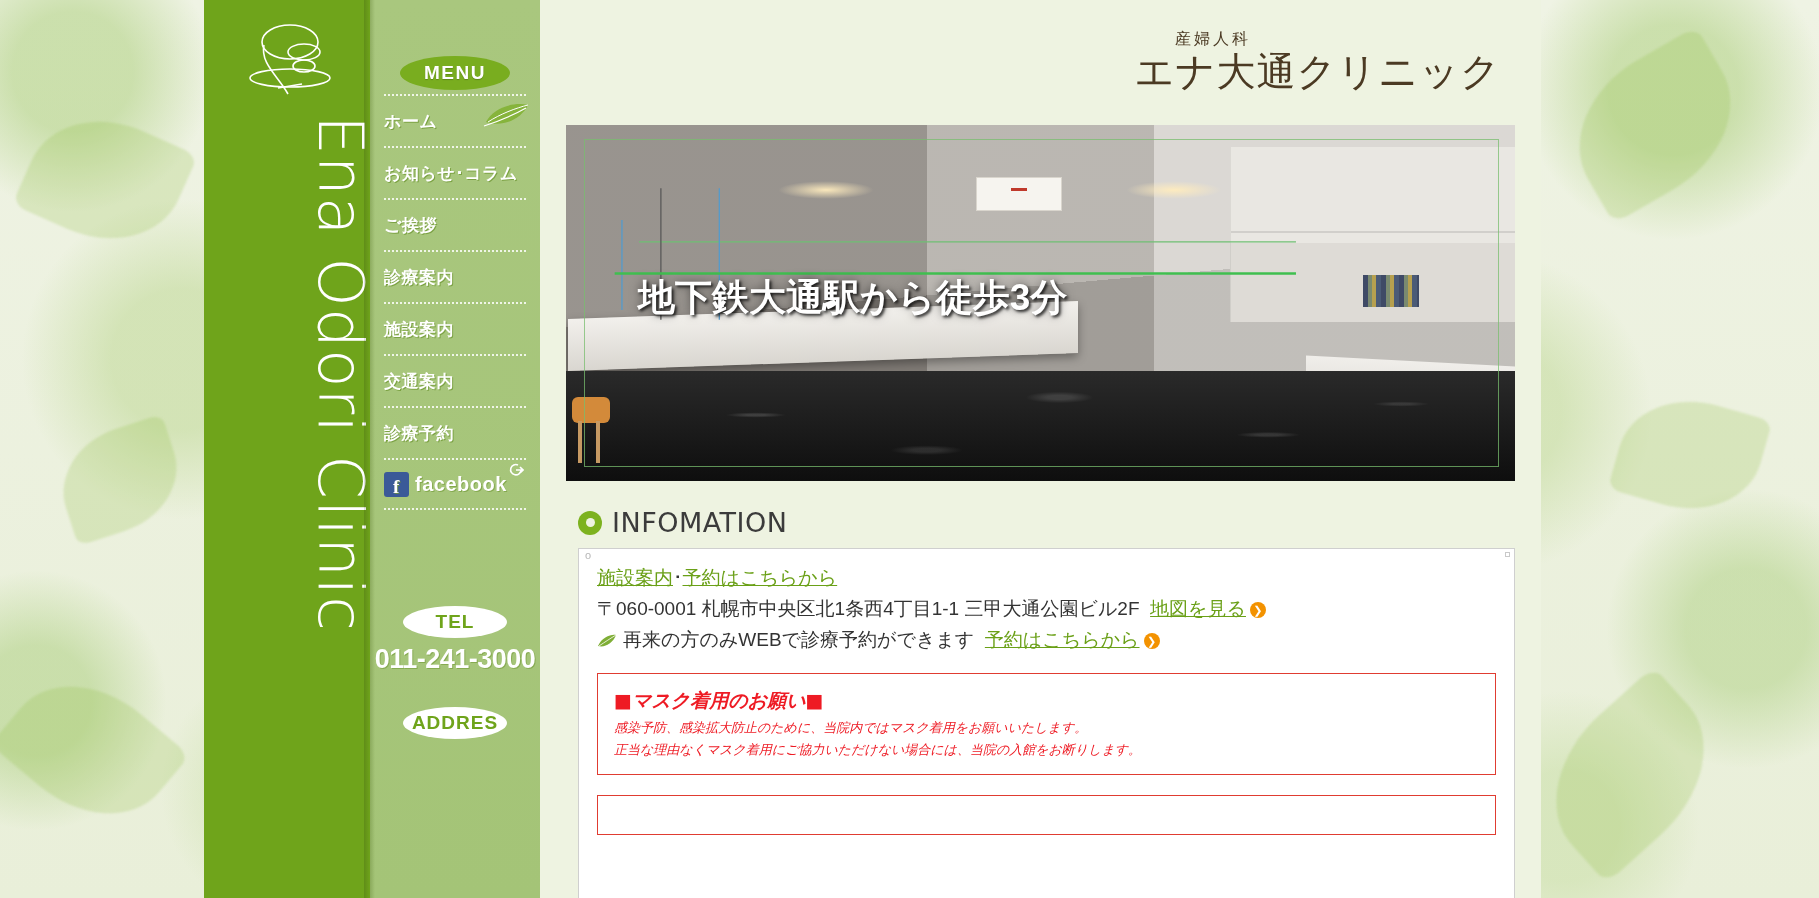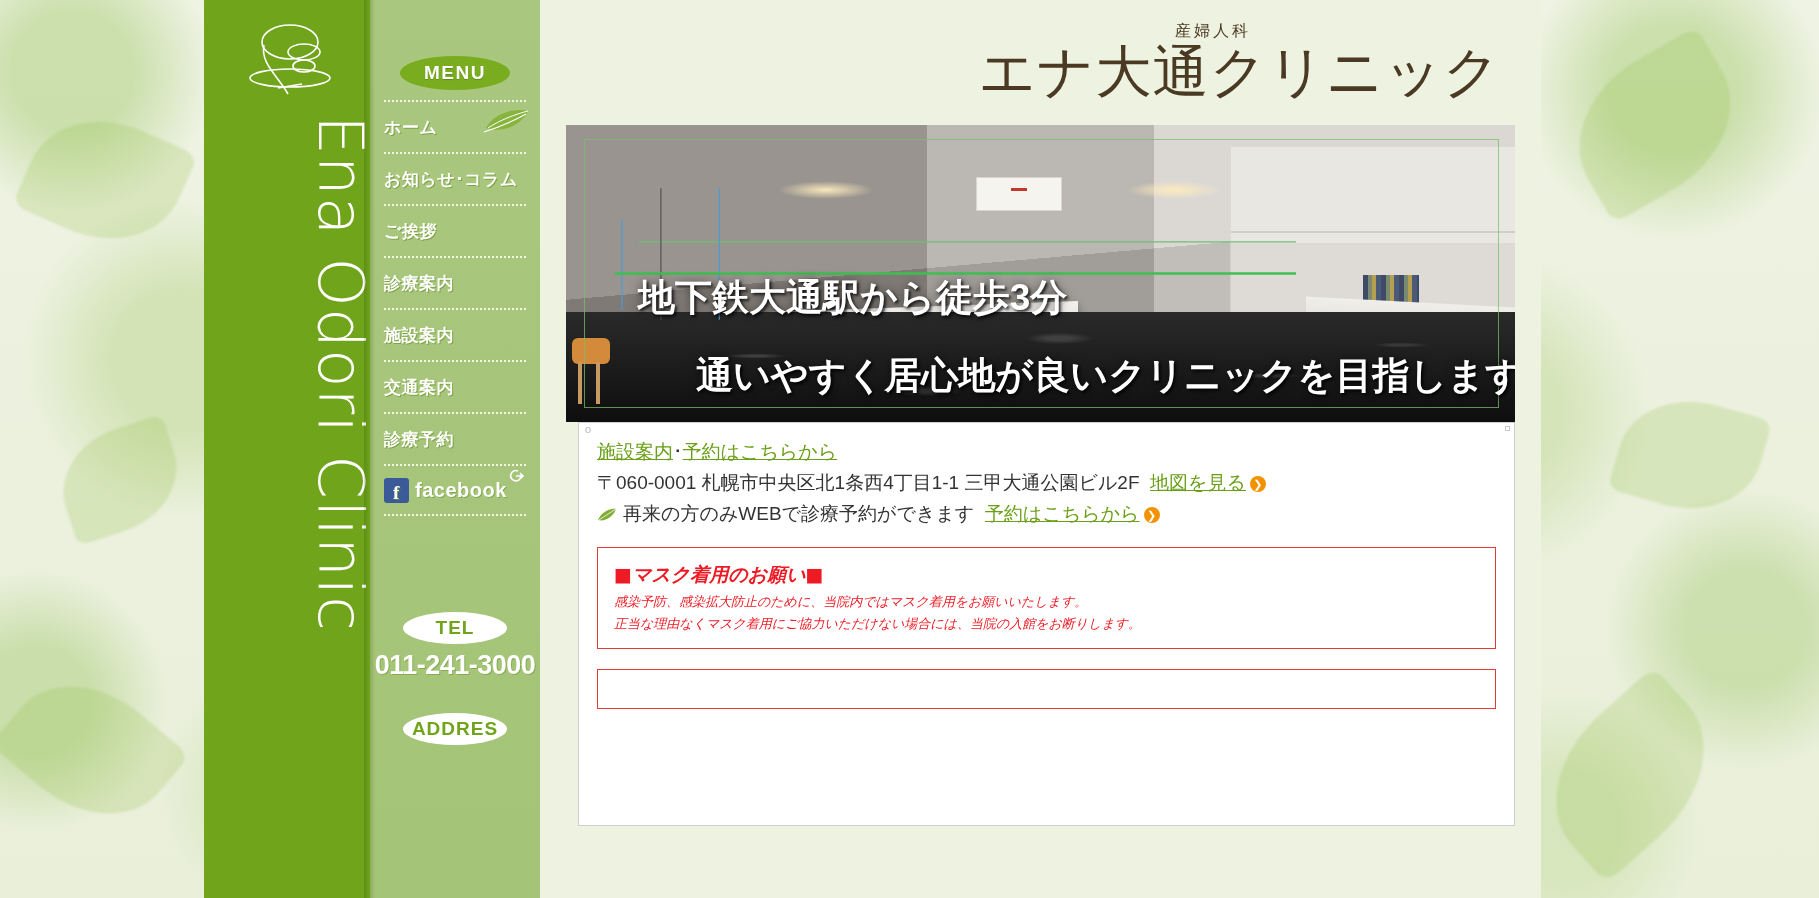--- a/index.html
+++ b/index.html
@@ -87,21 +87,21 @@
     position: relative;
     padding-top: 56px;
   }
   .menu-col::before {
     content: "";
     position: absolute; left: 0; top: 0; bottom: 0; width: 5px;
     background: linear-gradient(90deg, rgba(80,110,30,0.30), rgba(80,110,30,0));
   }
   .menu-pill {
     width: 110px; height: 34px;
-    margin: 0 auto 10px auto;
+    margin: 0 auto 4px auto;
     background: #79ad1f;
     border-radius: 50%;
     color: #ffffff;
     font-size: 19px;
     font-weight: bold;
     letter-spacing: 1.5px;
     display: flex; align-items: center; justify-content: center;
     text-shadow: 0 1px 1px rgba(0,0,0,0.22);
     cursor: pointer;
   }
@@ -184,31 +184,31 @@
     align-items: flex-end; justify-content: center;
     padding-right: 14px;
   }
   .logo-sub {
     font-size: 16px; color: #4b3a23; letter-spacing: 3px;
     margin-right: 250px;
     margin-bottom: 2px;
     font-weight: 500;
   }
   .logo-main {
-    font-size: 56px; color: #4b3a23;
+    font-size: 39px; color: #4b3a23;
     letter-spacing: 1px;
     font-weight: 500;
     font-family: "DejaVu Sans", sans-serif;
     line-height: 1;
   }
 
   
   .hero {
     position: relative;
-    height: 297px;
+    height: 356px;
     margin: 5px 0 0 0;
     background:
       linear-gradient(180deg, #b6b2ab 0%, #a9a5a0 36%, #4a4a4a 52%, #1d1d1d 100%);
     overflow: hidden;
   }
   .hero-room {
     position: absolute; inset: 0;
     background:
       linear-gradient(175deg, rgba(255,255,255,0.10) 0 46%, rgba(0,0,0,0.10) 46% 100%),
       linear-gradient(90deg, #8d8882 0 38%, #b3afa9 38% 62%, #d7d4cf 62% 100%);
@@ -474,23 +474,28 @@
       <div class="hero-stool"></div>
       <svg class="hero-lines" viewBox="0 0 780 297" preserveAspectRatio="none">
         <line x1="60" y1="96" x2="600" y2="96" stroke="#6fbf73" stroke-width="1"></line>
         <line x1="46" y1="78" x2="46" y2="152" stroke="#4f9bd0" stroke-width="1"></line>
         <line x1="78" y1="52" x2="78" y2="160" stroke="#555" stroke-width="1"></line>
         <line x1="126" y1="52" x2="126" y2="160" stroke="#4f9bd0" stroke-width="1"></line>
         <line x1="40" y1="122" x2="600" y2="122" stroke="#3fbf4f" stroke-width="2"></line>
       </svg>
       <div class="hero-border"></div>
       <div class="hero-text1">地下鉄大通駅から徒歩3分</div>
-      <div class="hero-text2">通いやすく居心地が良いクリニックを目指します</div>
     </div>
 
+    <div class="info-head">
+      <span class="info-dot">
+          <i></i>
+        </span>
+      <span class="info-title">INFOMATION</span>
+    </div>
 
     <div class="info-box">
       <span class="corner-tr"></span>
 
       <div class="info-line">
         <span class="glink">施設案内</span><span>･</span><span class="glink">予約はこちらから</span>
       </div>
 
 
       <div class="info-line">

